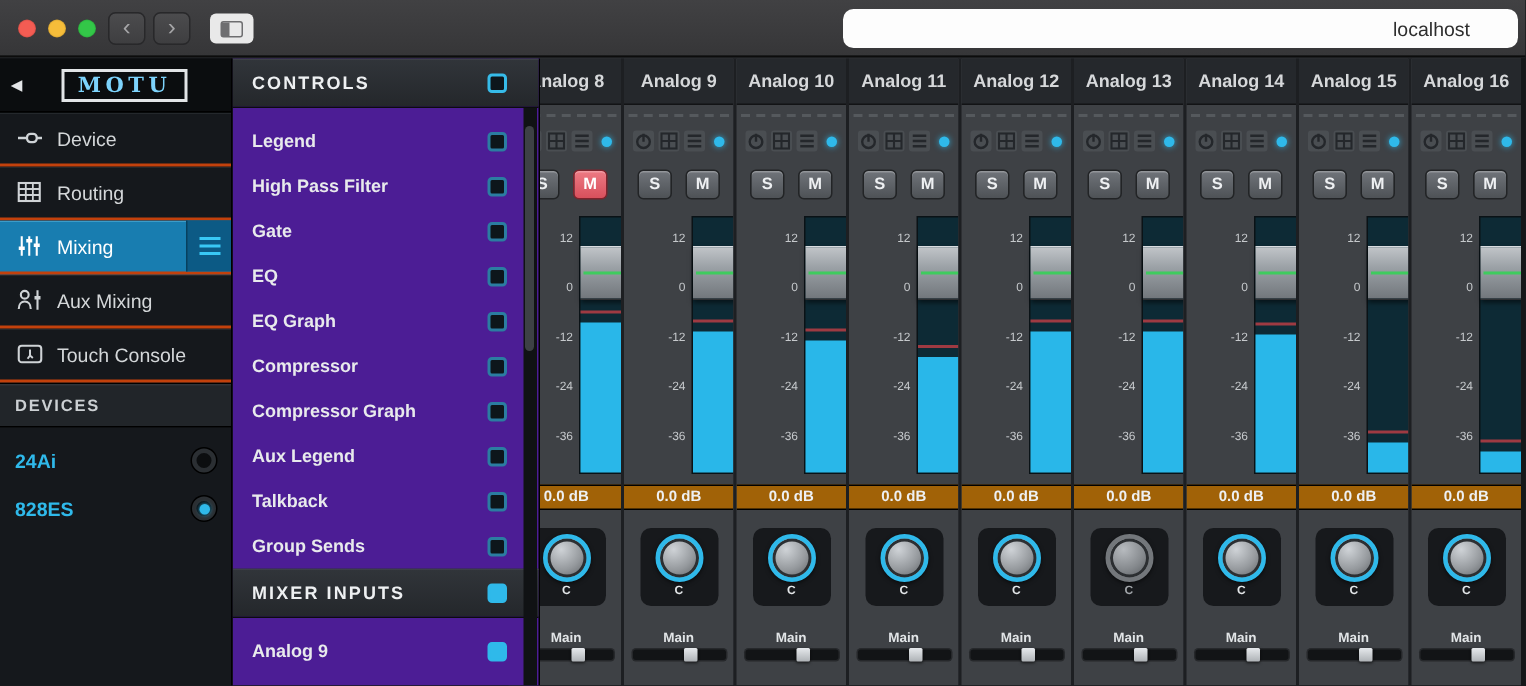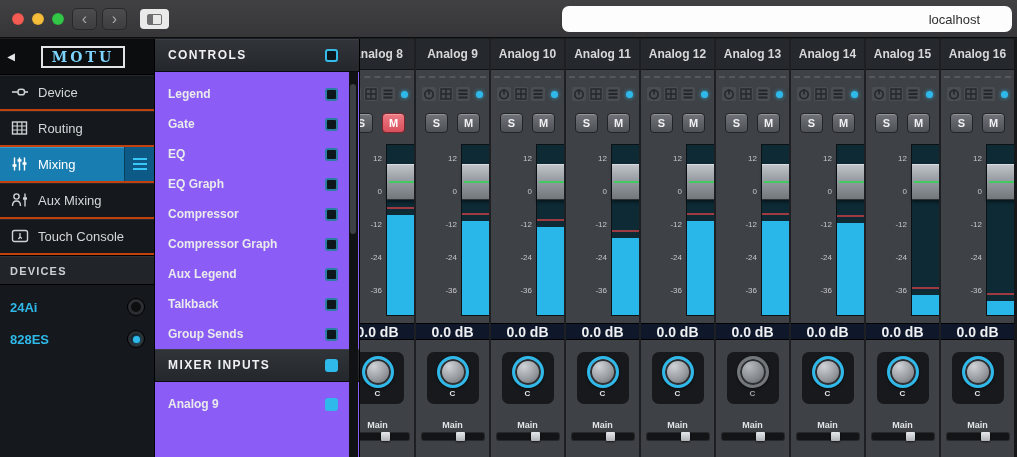--- a/index.html
+++ b/index.html
@@ -51,23 +51,23 @@
   .scale span:nth-child(3){top:75px;} .scale span:nth-child(4){top:108px;}
   .scale span:nth-child(5){top:141px;}
   .track { position:absolute; left:25px; top:0; width:45px; height:170px;
     background:#0d2a35; box-shadow:0 0 0 1px #0a1216; }
   .meter { position:absolute; left:0; bottom:0; width:100%; background:#29b7e9; }
   .peak { position:absolute; left:0; width:100%; height:2px; background:#9e3a42; }
   .cap { position:absolute; left:0; top:19px; width:100%; height:36px;
     background:linear-gradient(#c0c4c8,#9aa0a5 40%,#72777c);
     border-top:1px solid #d8dce0; border-bottom:1px solid #2e3134; box-shadow:0 2px 3px rgba(0,0,0,.5); }
   .capline { position:absolute; left:2px; right:2px; top:16px; height:2px; background:#3fcb5e; }
-  .db-band { margin-top:4px; height:17px; line-height:16px; background:#0f172a;
+  .db-band { margin-top:4px; height:17px; line-height:16px; background:#a16207;
     border-top:1px solid #000; border-bottom:1px solid #000; text-align:center;
-    color:#eef0f2; font-size:14px; font-weight:bold; }
+    color:#eef0f2; font-size:10px; font-weight:bold; }
   .knob-zone { display:flex; justify-content:center; margin-top:12px; }
   .knob-bg { width:52px; height:52px; background:#17191c; border-radius:7px;
     display:flex; flex-direction:column; align-items:center; padding-top:4px; }
   .knob { width:32px; height:32px; border-radius:50%; border:3px solid #2fb9ea;
     background:radial-gradient(circle at 35% 28%, #cfd3d7, #94989c 55%, #565a5e);
     box-shadow:inset 0 0 0 2px #2c2f32, 0 1px 3px rgba(0,0,0,.6); }
   .pan-label { margin-top:1px; font-size:8px; font-weight:bold; color:#e4e7e9; }
   .knob-bg.disabled .knob { border-color:#73777b;
     background:radial-gradient(circle at 35% 28%, #b7bbbf, #84888c 55%, #505458); }
   .knob-bg.disabled .pan-label { color:#a2a6aa; }
@@ -99,21 +99,21 @@
   .dev-list { padding-top:6px; }
   .sb-dev { height:32px; display:flex; align-items:center; justify-content:space-between;
     padding:0 10px; color:#2fb9ea; font-size:13px; font-weight:bold; }
   .radio { width:16px; height:16px; border-radius:50%; background:#0c0e10;
     border:3px solid #2b2f33; box-shadow:0 0 0 1px #000;
     display:flex; align-items:center; justify-content:center; }
   .radio .dot { width:7px; height:7px; border-radius:50%; background:transparent; }
   .radio.on .dot { background:#2fb9ea; box-shadow:0 0 3px #2fb9ea; }
   
   .panel { position:absolute; left:155px; top:0; bottom:0; width:205px;
-    background:#8b5cf6; z-index:2; border-right:1px solid #000; }
+    background:#4c1d95; z-index:2; border-right:1px solid #000; }
   .panel-header { height:33px; line-height:33px; background:linear-gradient(#31353a,#24272b);
     border-bottom:1px solid #0b0c0d; box-shadow:inset 0 1px 0 #3c4046; padding-left:13px;
     color:#eef0f2; font-size:12px; font-weight:bold; letter-spacing:1.4px; position:relative; }
   .panel-header .cb { position:absolute; right:21px; top:10px; }
   .panel-list { padding-top:7px; }
   .panel-item { height:30px; display:flex; align-items:center; justify-content:space-between;
     padding:0 21px 0 13px; color:#e8eaec; font-size:12px; font-weight:bold; }
   .cb { width:13px; height:13px; border-radius:3px; border:2px solid #2b7da1; background:#0d161b; }
   .cb.hdr { border-color:#36bbe9; }
   .cb.on { background:#2fb9ea; border-color:#2fb9ea; }
@@ -657,20 +657,24 @@
       <span>CONTROLS</span>
       <span class="cb hdr"></span>
     </div>
     <div class="panel-list" id="controls-items">
 
         <div class="panel-item">
           <span>Legend</span>
           <span class="cb"></span>
         </div>
 
+        <div class="panel-item">
+          <span>High Pass Filter</span>
+          <span class="cb"></span>
+        </div>
 
         <div class="panel-item">
           <span>Gate</span>
           <span class="cb"></span>
         </div>
 
         <div class="panel-item">
           <span>EQ</span>
           <span class="cb"></span>
         </div>

